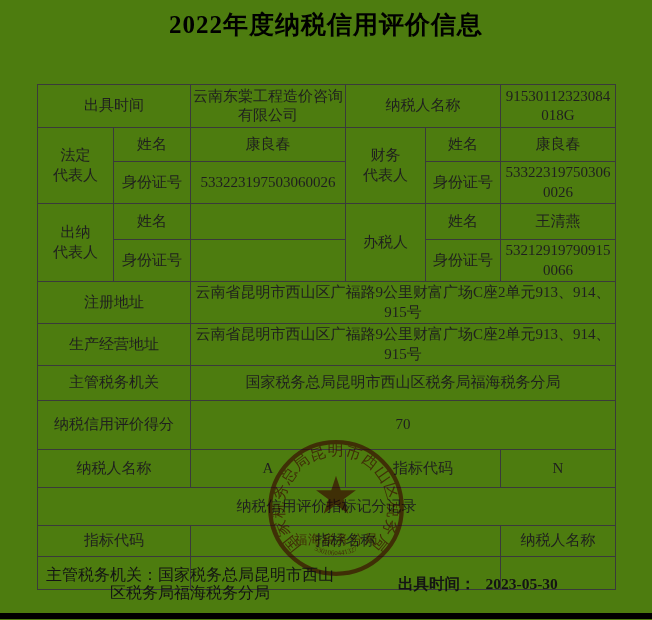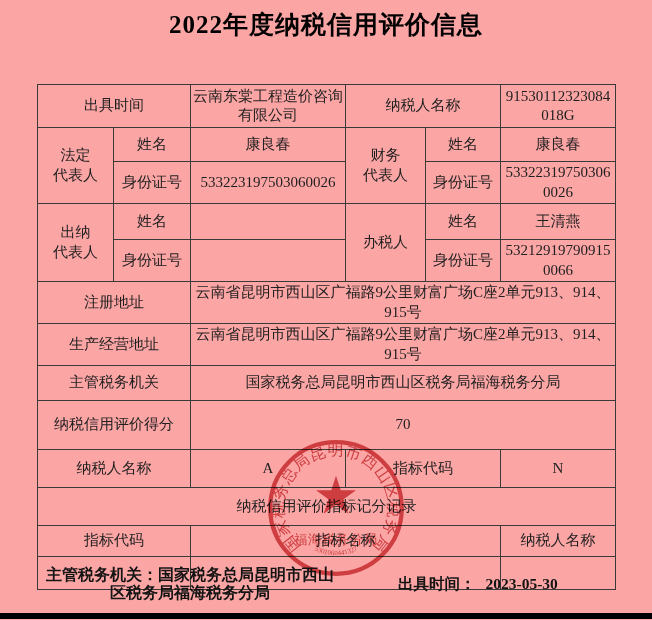--- a/index.html
+++ b/index.html
@@ -1,19 +1,19 @@
 <!DOCTYPE html>
 <html><head>
 <meta charset="utf-8">
 <style>
   html,body{margin:0;padding:0;background:#ffffff;}
   #page{
     position:relative;
     width:652px;height:620px;
-    background:#fca5a5;
+    background:#4d7c0f;
     font-family:"Liberation Serif","DejaVu Serif",serif;
     color:#1f1f1f;
     overflow:hidden;
   }
   .doc-title{
     position:absolute;left:0;top:8px;width:652px;
     text-align:center;
     font-size:25px;font-weight:bold;color:#000;
     letter-spacing:1px;
   }
@@ -26,21 +26,21 @@
     border:1.5px solid #3a3a3a;
     text-align:center;vertical-align:middle;
     font-size:15px;line-height:1.3;
     padding:1px 2px;
     word-break:break-all;
     white-space:pre-line;
     color:#1f1f1f;
   }
   .footer-authority{
     position:absolute;left:40px;top:566px;width:300px;
-    text-align:center;font-size:16px;font-weight:700;
+    text-align:center;font-size:16px;font-weight:400;
     line-height:18px;color:#141414;
   }
   .footer-date{
     position:absolute;left:398px;top:574px;
     font-size:15.5px;font-weight:700;color:#141414;
   }
   .footer-date .date-value{margin-left:10px;font-weight:700;}
   .bottom-bar{
     position:absolute;left:0;top:613px;width:652px;height:6px;
     background:#000;

